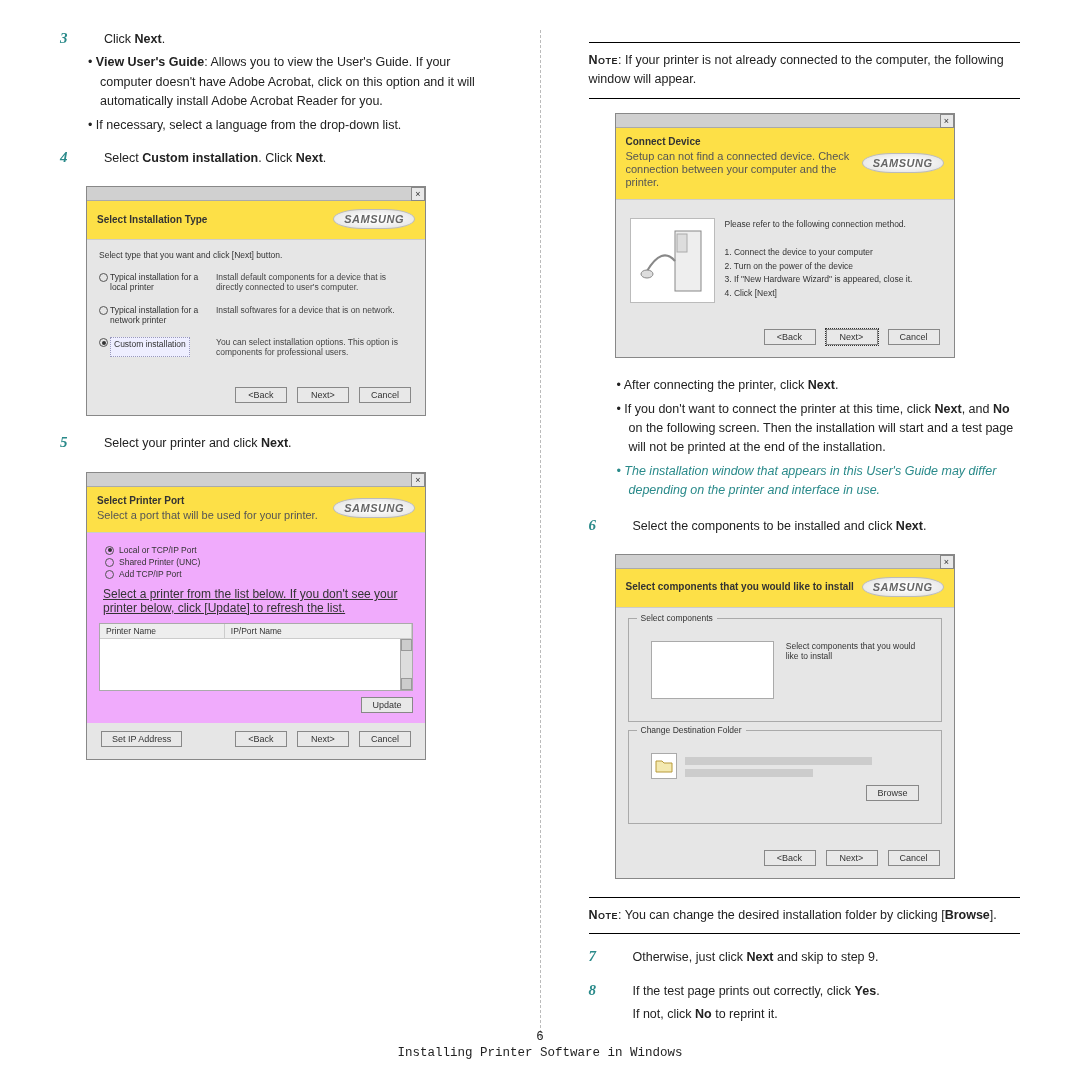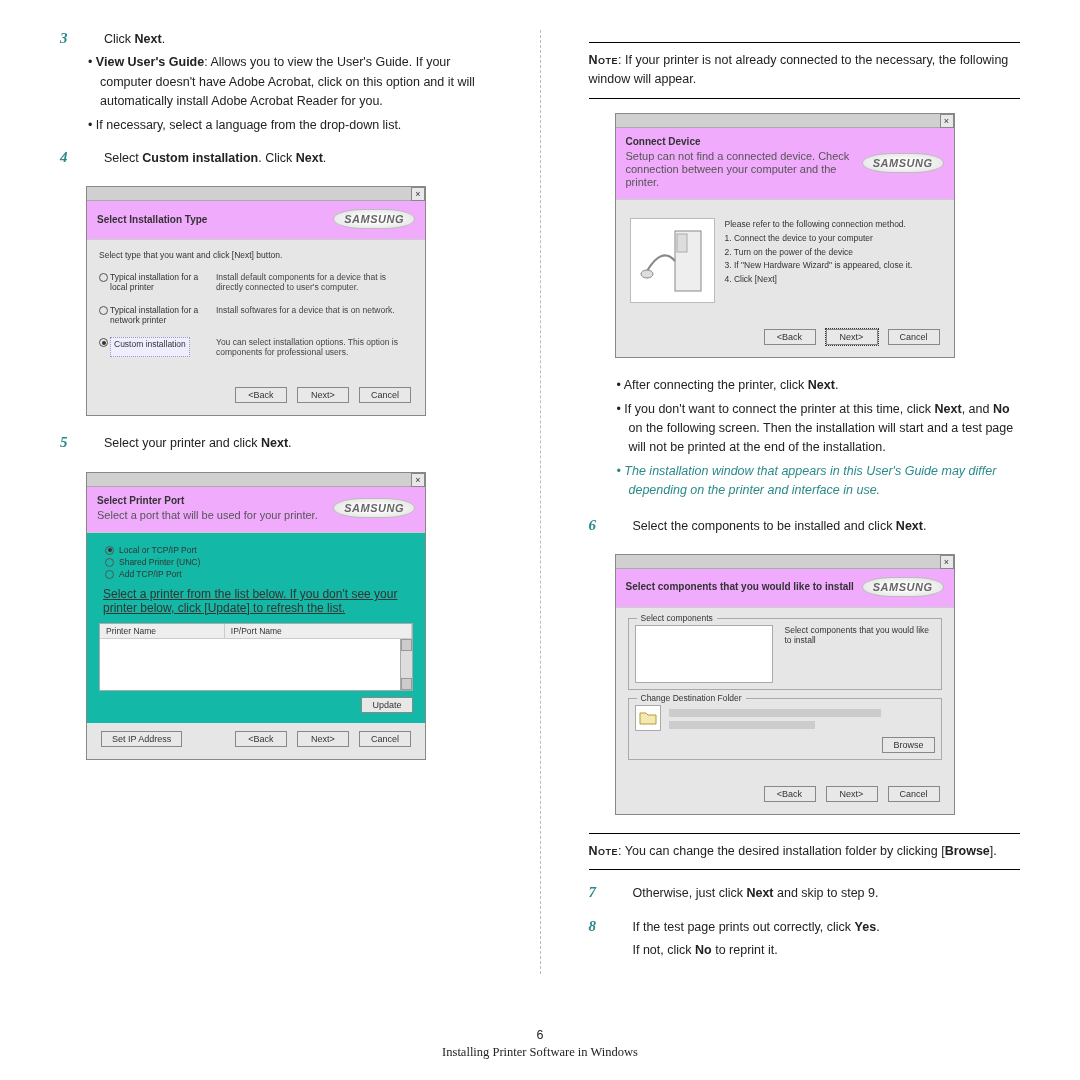--- a/index.html
+++ b/index.html
@@ -67,21 +67,21 @@
   .dlg .titlebar .close-x {
     width: 14px;
     height: 14px;
     background: #e8e8e8;
     border: 1px solid #888;
     font-size: 9px;
     text-align: center;
     line-height: 12px;
   }
   .dlg-header {
-    background: #f0abfc;
+    background: #fde047;
     padding: 8px 10px 10px 10px;
     display: flex;
     justify-content: space-between;
     align-items: center;
     border-bottom: 1px solid #ccc;
   }
   .dlg-header .hdr-title {
     font-weight: bold;
     font-size: 10px;
   }
@@ -125,21 +125,21 @@
   }
   .option-row { display: flex; gap: 12px; margin: 12px 0; }
   .radio-cell { width: 105px; display: flex; gap: 2px; font-size: 8.5px; line-height: 1.2; }
   .radio-dot {
     width: 9px; height: 9px; border: 1px solid #555; border-radius: 50%; flex: none; margin-top: 1px;
     display: inline-flex; align-items: center; justify-content: center;
   }
   .radio-dot.sel::after { content: ""; width: 4px; height: 4px; background: #333; border-radius: 50%; display: block; }
   .opt-desc { flex: 1; font-size: 8.5px; color: #444; line-height: 1.2; }
 
-  .port-list { background: #14b8a6; }
+  .port-list { background: #f0abfc; }
   .port-opt { font-size: 8.5px; margin: 2px 0 2px 6px; display: flex; gap: 5px; align-items: center; }
   .listbox {
     background: #fff;
     border: 1px solid #aaa;
     height: 68px;
     display: flex;
     flex-direction: column;
   }
   .listbox-hdr {
     display: flex;
@@ -148,21 +148,21 @@
     background: #eee;
   }
   .listbox-hdr > div { padding: 2px 6px; border-right: 1px solid #ccc; }
   .scrollbar { width: 12px; background: #ddd; border-left: 1px solid #aaa; display:flex; flex-direction:column; justify-content:space-between; }
   .scrollbar .arr { height: 12px; background:#ccc; border:1px solid #999; }
   .listwrap { display:flex; flex:1; }
   .list-inner { flex:1; background:#fff; }
 
   .group-box {
     border: 1px solid #aaa;
-    padding: 6px;
+    padding: 22px;
     margin-bottom: 8px;
     position: relative;
   }
   .group-box .legend {
     position: absolute;
     top: -6px;
     left: 8px;
     background: #e6e6e6;
     padding: 0 4px;
     font-size: 8.5px;
@@ -185,21 +185,21 @@
   }
   .conn-steps { font-size:8.5px; line-height:1.6; margin-left:10px; }
 
   .footer-page {
     position: absolute;
     left: 0; right: 0; bottom: 20px;
     text-align: center;
     font-size: 12.5px;
   }
   .footer-page .pg { font-weight: normal; }
-  .footer-page .ttl { margin-top: 3px; font-family: Liberation Serif, serif; }
+  .footer-page .ttl { margin-top: 3px; font-family: Liberation Mono, monospace; }
   .shade { background:#eef; padding:1px 3px; border:1px dotted #99b; }
 </style>
 </head>
 <body>
 
 <div class="columns">
 
   <div class="col">
 
     <div class="step">
@@ -328,21 +328,21 @@
       </div>
     </div>
 
   </div>
 
   <div class="divider-v"></div>
 
   <div class="col">
 
     <div class="note-block">
-      <span class="note-label">Note</span><span>: If your printer is not already connected to the necessary, the following window will appear.</span>
+      <span class="note-label">Note</span><span>: If your printer is not already connected to the computer, the following window will appear.</span>
     </div>
 
     <div class="dlg" style="width:340px; margin-left:26px;">
       <div class="titlebar">
           <div class="close-x">×</div>
         </div>
       <div class="dlg-header">
         <div>
           <span class="hdr-title">Connect Device</span>
           <span class="hdr-sub">Setup can not find a connected device. Check connection between your computer and the printer.</span>
@@ -352,21 +352,21 @@
       <div class="dlg-body" style="display:flex; align-items:flex-start; padding:18px 14px;">
         <div class="connect-img">
           <svg width="70" height="70" viewBox="0 0 70 70">
             <rect x="38" y="5" width="26" height="60" fill="#eee" stroke="#888"></rect>
             <rect x="40" y="8" width="10" height="18" fill="#ddd" stroke="#aaa"></rect>
             <path d="M10 45 Q 25 20 38 35" fill="none" stroke="#888" stroke-width="2"></path>
             <ellipse cx="10" cy="48" rx="6" ry="4" fill="#ddd" stroke="#888"></ellipse>
           </svg>
         </div>
         <div class="conn-steps">
-          <div style="margin-bottom:0;">Please refer to the following connection method.</div>
+          <div style="margin-bottom:14px;">Please refer to the following connection method.</div>
           <div>1. Connect the device to your computer</div>
           <div>2. Turn on the power of the device</div>
           <div>3. If "New Hardware Wizard" is appeared, close it.</div>
           <div>4. Click [Next]</div>
         </div>
       </div>
       <div class="dlg-footer">
         <div class="btn">&lt;Back</div>
         <div class="btn" style="outline:1px dotted #333;">Next&gt;</div>
         <div class="btn">Cancel</div>

